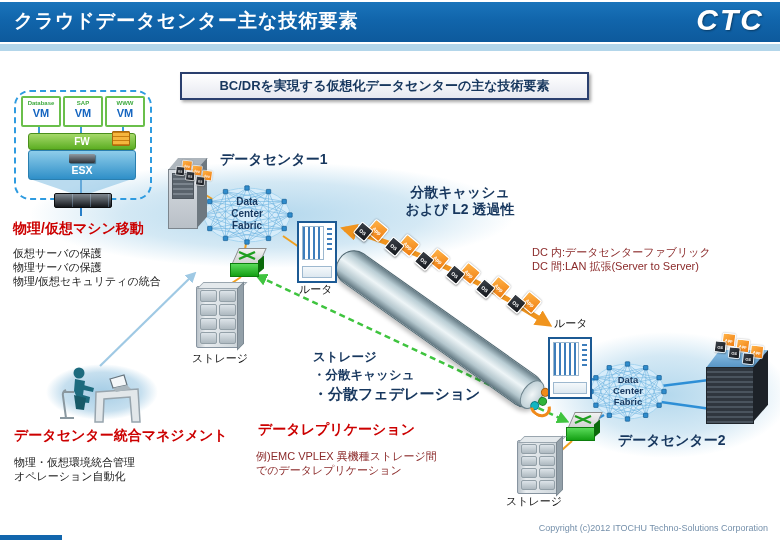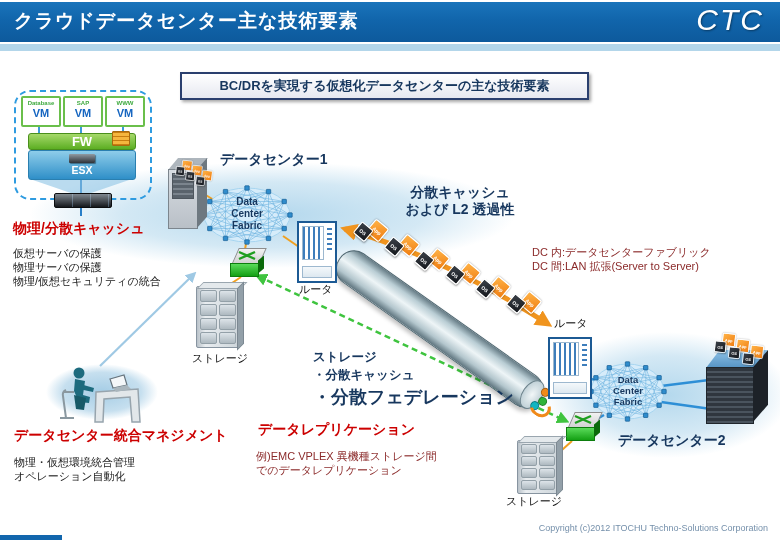--- a/index.html
+++ b/index.html
@@ -4,21 +4,21 @@
 <style>
   html,body{margin:0;padding:0;background:#fff}
   #stage{position:relative;width:780px;height:540px;overflow:hidden;background:#fff;
          font-family:"Liberation Sans",sans-serif;}
   .abs{position:absolute}
 
   
   .header-bar{left:0;top:2px;width:780px;height:40px;
     background:linear-gradient(180deg,#1a74bb 0%,#1165ab 45%,#0d5a9c 100%);z-index:10}
   .page-title{left:14px;top:8px;color:#fff;font-size:19px;font-weight:bold;letter-spacing:1px;z-index:11}
-  .ctc-logo{right:16px;top:3px;color:#fff;font-size:30px;font-weight:normal;font-style:italic;
+  .ctc-logo{right:16px;top:3px;color:#fff;font-size:30px;font-weight:bold;font-style:italic;
     letter-spacing:2px;text-shadow:1px 1px 2px rgba(0,0,0,.4);z-index:11}
   .header-stripe{left:0;top:44px;width:780px;height:7px;background:#b3d6ea;z-index:10}
 
   
   .subtitle-box{left:180px;top:72px;width:405px;height:24px;background:linear-gradient(#ffffff,#e6e8f0);
     border:2px solid #2a3f6e;box-shadow:2px 2px 3px rgba(0,0,0,.35);
     color:#17375e;font-size:13px;font-weight:bold;text-align:center;line-height:24px;z-index:9}
 
   
   .bde{border-radius:50%;z-index:1}
@@ -45,21 +45,21 @@
     border-top-color:transparent;border-left-color:transparent;border-radius:50%}
 
   
   .vm-frame{left:14px;top:90px;width:134px;height:106px;border:2px dashed #2e9be0;border-radius:16px;z-index:5}
   .vm-box{top:96px;width:36px;height:27px;background:#fff;border:2px solid #6abf4b;border-radius:2px;
     text-align:center;z-index:6}
   .vm-name{display:block;font-size:6px;font-weight:bold;color:#3faa3f;line-height:8px;margin-top:1px}
   .vm-label{display:block;font-size:11px;font-weight:bold;color:#1565c0;line-height:12px}
   .vm-drop{top:125px;width:0;height:8px;border-left:2px dashed #3a9ad8;z-index:5}
   .fw-bar{left:28px;top:133px;width:106px;height:15px;border-radius:3px;border:1px solid #4a8f1c;
-    background:linear-gradient(#a6d96a,#5cae23);color:#fff;font-size:13px;font-weight:bold;
+    background:linear-gradient(#a6d96a,#5cae23);color:#fff;font-size:10px;font-weight:bold;
     text-align:center;line-height:15px;z-index:6}
   .fw-icon{position:absolute;right:5px;top:-3px;width:16px;height:13px;border:1px solid #a8690e;border-radius:1px;
     background:repeating-linear-gradient(0deg,#c87d10 0 1px,#f5b63e 1px 4px)}
   .esx-box{left:28px;top:150px;width:106px;height:28px;border-radius:3px;border:1px solid #2a7fb0;
     background:linear-gradient(#8ecdea,#2f8fc8);z-index:6}
   .esx-srv{position:absolute;left:40px;top:3px;width:26px;height:9px;border-radius:1px;
     background:linear-gradient(#909aa2,#2e3338);box-shadow:1px 1px 1px rgba(0,0,0,.4)}
   .esx-label{position:absolute;left:0;top:13px;width:100%;text-align:center;color:#fff;
     font-size:10.5px;font-weight:bold}
   .esx-funnel{left:30px;top:179px;width:102px;height:14px;background:rgba(140,195,228,.6);
@@ -217,21 +217,21 @@
     <span class="fw-icon"></span>
   </div>
   <div class="abs esx-box">
     <span class="esx-srv"></span>
     <span class="esx-label">ESX</span>
   </div>
   <div class="abs vline"></div>
   <div class="abs esx-funnel"></div>
   <div class="abs phys-server"></div>
 
-  <div class="abs h-red" style="left:13px;top:220px">物理/分散キャッシュ</div>
+  <div class="abs h-red" style="left:13px;top:220px">物理/仮想マシン移動</div>
   <div class="abs t-body" style="left:13px;top:246px">仮想サーバの保護</div>
   <div class="abs t-body" style="left:13px;top:260px">物理サーバの保護</div>
   <div class="abs t-body" style="left:13px;top:274px">物理/仮想セキュリティの統合</div>
 
   <div class="abs h-navy" style="left:220px;top:151px">データセンター1</div>
   <div class="abs tower">
     <span class="tw-top"></span>
     <span class="tw-front">
         <span class="tw-panel" style="display:block"></span>
       </span>
@@ -408,21 +408,21 @@
         <i></i>
         <i></i>
         <i></i>
         <i></i>
       </span>
   </div>
   <div class="abs t-label" style="left:506px;top:494px">ストレージ</div>
 
   <div class="abs h-navy" style="left:313px;top:349px;font-size:12.5px">ストレージ</div>
   <div class="abs h-navy" style="left:313px;top:367px;font-size:12.5px">・分散キャッシュ</div>
-  <div class="abs h-navy" style="left:313px;top:385px;font-size:18px">・分散フェデレーション</div>
+  <div class="abs h-navy" style="left:313px;top:385px;font-size:15px">・分散フェデレーション</div>
 
   <div class="abs h-red" style="left:258px;top:421px">データレプリケーション</div>
   <div class="abs t-dred" style="left:256px;top:463px">でのデータレプリケーション</div>
   <div class="abs t-dred" style="left:256px;top:449px">例)EMC VPLEX 異機種ストレージ間</div>
 
   <svg class="abs operator" width="92" height="72" viewBox="0 0 92 72">
     <path d="M14 28 q-4 2 -3 6 l3 22 M8 56 h14 M12 30 h10" fill="none" stroke="#8a98a0" stroke-width="2"></path>
     <circle cx="27" cy="11" r="5.5" fill="#1d6b7e"></circle>
     <path d="M23 17 l10 2 -2 14 7 2 -1 6 -10 -1 -5 -11 z" fill="#1d6b7e"></path>
     <path d="M28 22 l14 4 -1 4 -14 -3 z" fill="#1d6b7e"></path>

